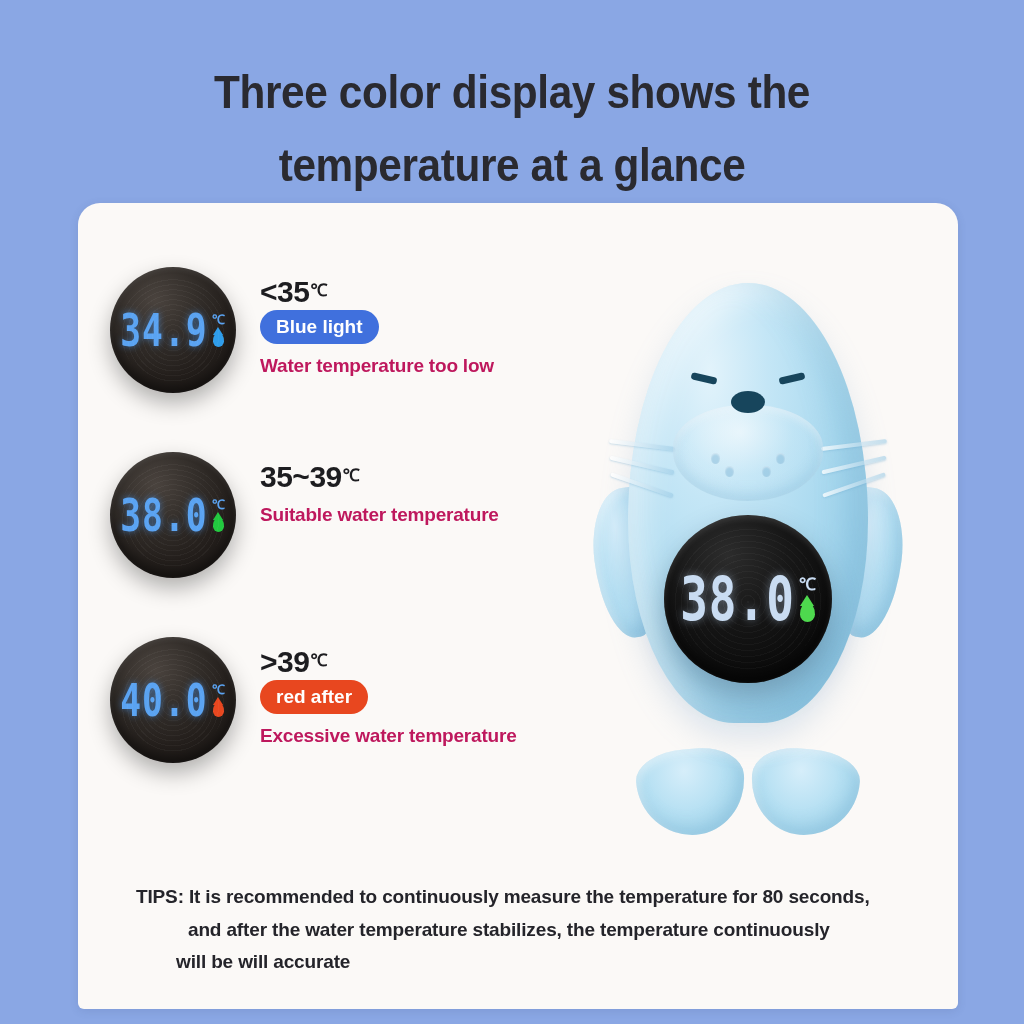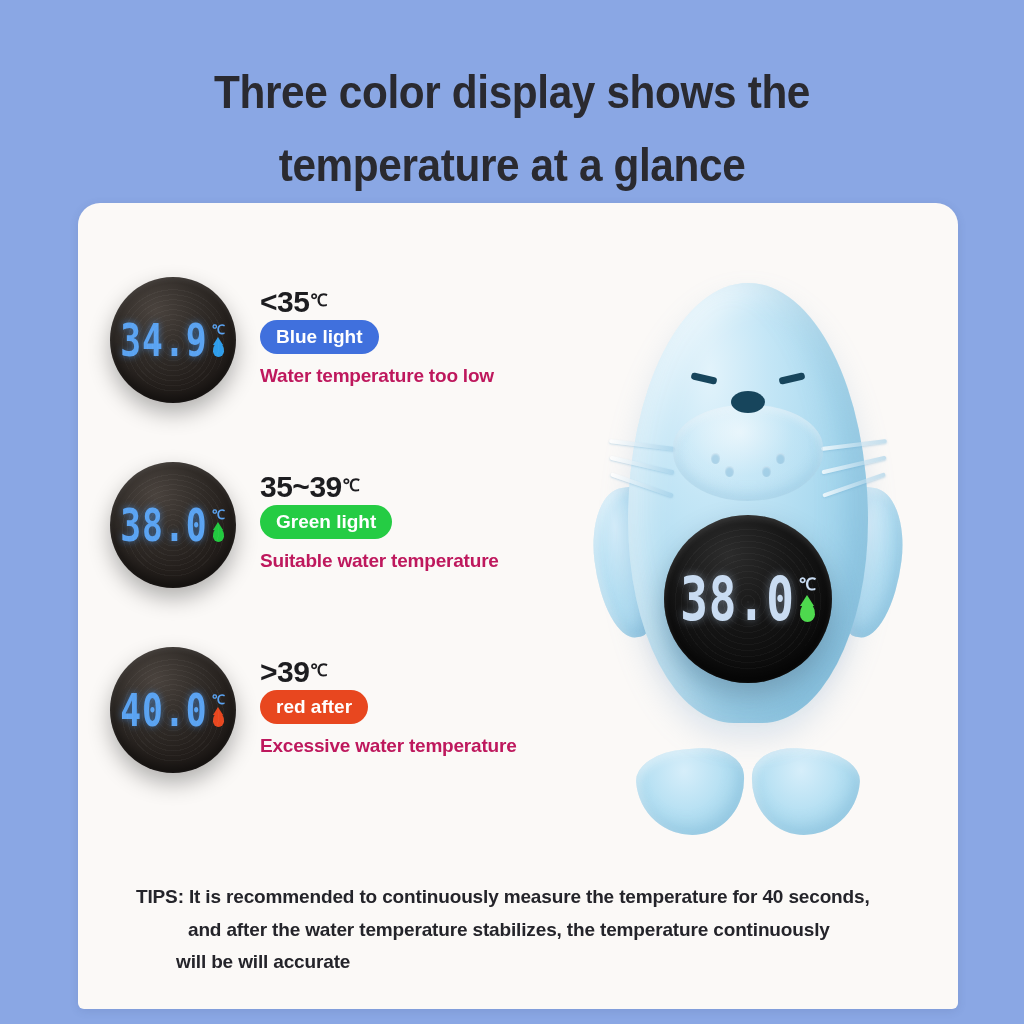--- a/index.html
+++ b/index.html
@@ -28,21 +28,21 @@
   .card {
     position:absolute; left:78px; top:203px;
     width:880px; height:806px;
     background:#fbf9f7;
     border-radius:22px 22px 6px 6px;
     box-shadow:0 2px 10px rgba(40,60,110,.12);
     overflow:hidden;
   }
 
   
-  .rows { position:absolute; left:22px; top:74px; width:430px; }
+  .rows { position:absolute; left:22px; top:64px; width:430px; }
   .row { position:relative; height:185px; }
 
   
   .module {
     position:absolute; left:10px; top:0;
     width:126px; height:126px; border-radius:50%;
     background:
       radial-gradient(circle at 36% 26%, #4a433e 0%, #332e2a 34%, #241f1c 62%, #191513 100%);
     box-shadow:
       0 10px 22px rgba(0,0,0,.30),
@@ -252,21 +252,20 @@
           <div class="readout">
             <span class="digits">38.0</span>
             <span class="unitwrap">
               <span class="unit">℃</span>
               <span class="drop" style="color:#22c93f"></span>
             </span>
           </div>
         </div>
         <div class="rowtext">
           <div class="range"><span>35~39</span><span class="deg">℃</span></div>
-          <div class="pill" style="background:#25cc44">Green light</div>
           <div class="caption">Suitable water temperature</div>
         </div>
       </div>
 
       <div class="row">
         <div class="module">
           <div class="readout">
             <span class="digits">40.0</span>
             <span class="unitwrap">
               <span class="unit">℃</span>
@@ -312,19 +311,19 @@
           <span class="bdigits">38.0</span>
           <span class="bunit">
             <span class="bu">℃</span>
             <span class="drop bdrop"></span>
           </span>
         </div>
       </div>
     </div>
 
     <div class="tips">
-      <div class="l1">TIPS: It is recommended to continuously measure the temperature for 40 seconds,</div>
+      <div class="l1">TIPS: It is recommended to continuously measure the temperature for 80 seconds,</div>
       <div class="l2">and after the water temperature stabilizes, the temperature continuously</div>
       <div class="l3">will be will accurate</div>
     </div>
 
   </div>
 </div>
 
 </body></html>

